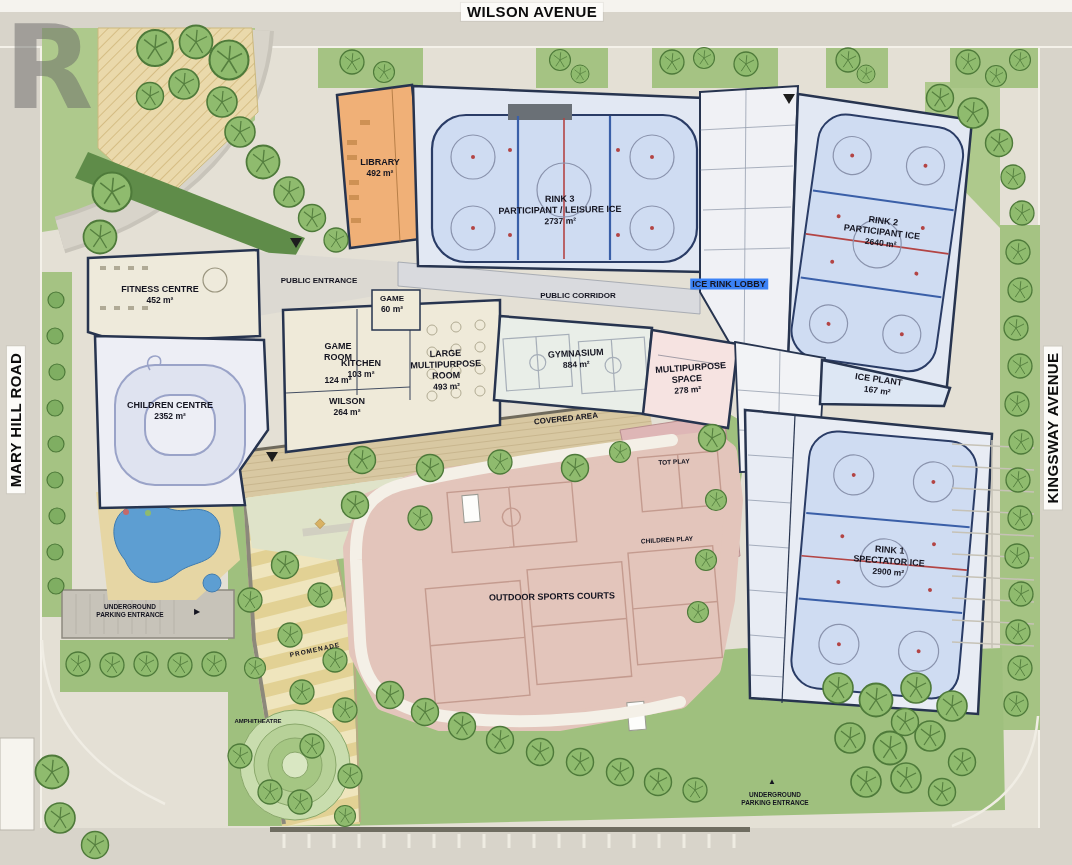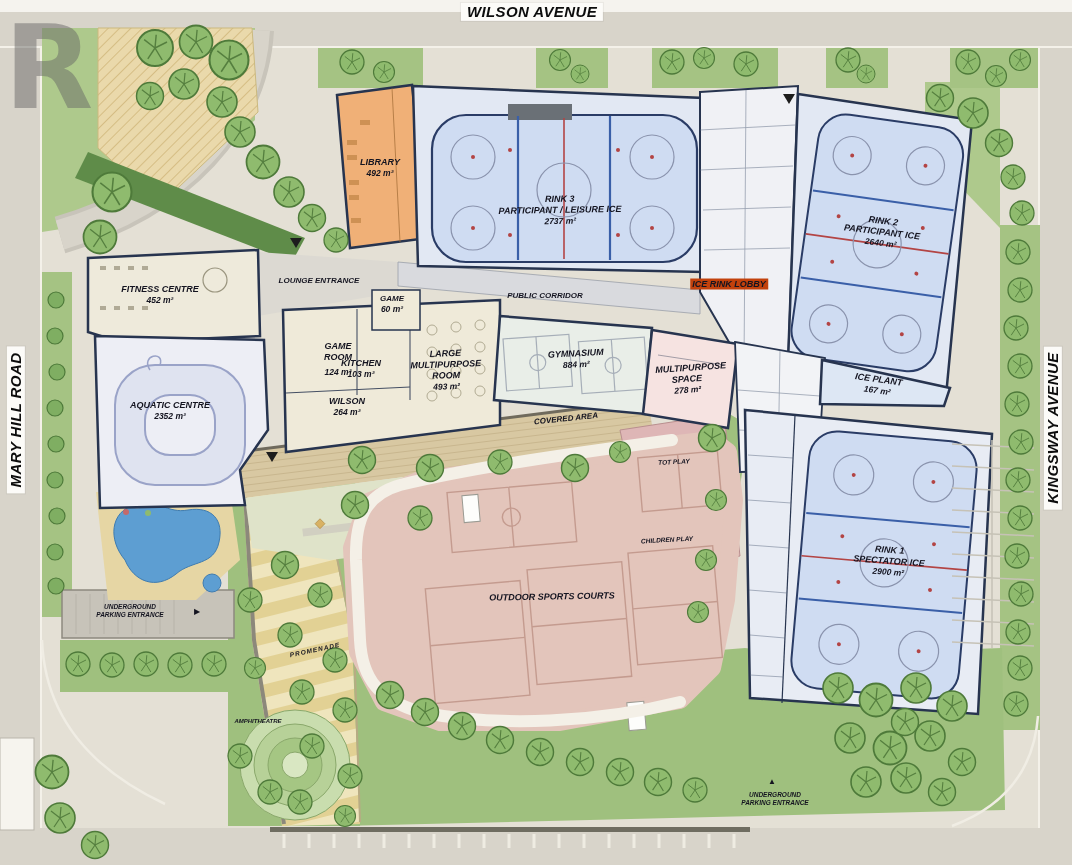--- a/index.html
+++ b/index.html
@@ -1,32 +1,32 @@
 <!DOCTYPE html>
 <html><head>
 <meta charset="utf-8">
 <style>
   html,body{margin:0;padding:0;background:#f2f0ea;}
   .canvas{position:relative;width:1072px;height:865px;background:#d8d4ca;overflow:hidden;
           font-family:"Liberation Sans","DejaVu Sans",sans-serif;}
   .canvas svg{position:absolute;left:0;top:0;}
-  .labels{position:absolute;inset:0;font-style:italic;}
+  .labels{position:absolute;inset:0;}
   .lbl{position:absolute;transform:translate(-50%,-50%) rotate(var(--r,0deg));
        font-weight:700;font-size:9px;line-height:1.22;color:#141420;text-align:center;white-space:nowrap;}
   .lbl .ln{display:block;}
   .lbl .area{font-weight:600;font-size:8.5px;}
-  .w46{display:block;white-space:normal;width:46px;margin:4px auto;}
+  .w46{display:block;white-space:normal;width:46px;margin:12px auto;}
   .w60{display:block;white-space:normal;width:62px;margin:0 auto;}
   .w78{display:block;white-space:normal;width:80px;margin:0 auto;}
   .small{font-size:8px;}
   .tiny{font-size:6.5px;}
   .micro{font-size:6px;font-weight:700;}
   .street{font-size:15px;background:#fcfbf8;padding:0 6px;letter-spacing:.4px;color:#0c0c0c;
           box-shadow:0 0 0 1px rgba(0,0,0,.05);}
-  .lobbybg{background:#c2410c;padding:0 2px;}
+  .lobbybg{background:#3b82f6;padding:0 2px;}
   .watermark{position:absolute;left:4px;top:10px;pointer-events:none;}
   .wm-r{font-size:116px;line-height:1;font-weight:700;color:rgba(100,100,100,.48);
         font-family:"DejaVu Sans",sans-serif;}
   .wm-text{font-size:30px;font-weight:400;letter-spacing:3px;color:rgba(85,85,85,.55);margin-top:-14px;}
   .wm-text sup{font-size:11px;}
 </style>
 </head>
 <body>
 
 <div class="canvas">
@@ -563,21 +563,21 @@
   </div>
 
   <div class="lbl lobbybg" style="left:729px;top:284px">ICE RINK LOBBY</div>
 
   <div class="lbl" style="left:160px;top:295px">
     <span class="ln">FITNESS CENTRE</span>
     <span class="ln area">452 m²</span>
   </div>
 
   <div class="lbl" style="left:170px;top:411px">
-    <span class="ln">AQUATIC CENTRE</span>
+    <span class="ln">CHILDREN CENTRE</span>
     <span class="ln area">2352 m²</span>
   </div>
 
   <div class="lbl small" style="left:392px;top:304px">
     <span class="ln">GAME</span>
     <span class="ln area">60 m²</span>
   </div>
 
   <div class="lbl" style="left:338px;top:357px">
     <span class="w46">GAME ROOM</span>
@@ -602,22 +602,22 @@
   <div class="lbl" style="left:576px;top:359px;--r:-3deg">
     <span class="ln">GYMNASIUM</span>
     <span class="ln area">884 m²</span>
   </div>
 
   <div class="lbl" style="left:687px;top:379px;--r:-4deg">
     <span class="w60">MULTIPURPOSE SPACE</span>
     <span class="ln area">278 m²</span>
   </div>
 
-  <div class="lbl small" style="left:319px;top:281px">LOUNGE ENTRANCE</div>
-  <div class="lbl small" style="left:545px;top:296px">PUBLIC CORRIDOR</div>
+  <div class="lbl small" style="left:319px;top:281px">PUBLIC ENTRANCE</div>
+  <div class="lbl small" style="left:578px;top:296px">PUBLIC CORRIDOR</div>
   <div class="lbl small" style="left:566px;top:419px;--r:-6deg">COVERED AREA</div>
   <div class="lbl tiny" style="left:674px;top:462px;--r:-3deg">TOT PLAY</div>
   <div class="lbl tiny" style="left:667px;top:540px;--r:-3deg">CHILDREN PLAY</div>
   <div class="lbl" style="left:552px;top:597px;--r:-1deg">OUTDOOR SPORTS COURTS</div>
   <div class="lbl tiny" style="left:315px;top:650px;--r:-12deg;letter-spacing:1px">PROMENADE</div>
   <div class="lbl micro" style="left:258px;top:722px">AMPHITHEATRE</div>
 
   <div class="lbl tiny" style="left:130px;top:611px">
     <span class="ln">UNDERGROUND</span>
     <span class="ln">PARKING ENTRANCE</span>

